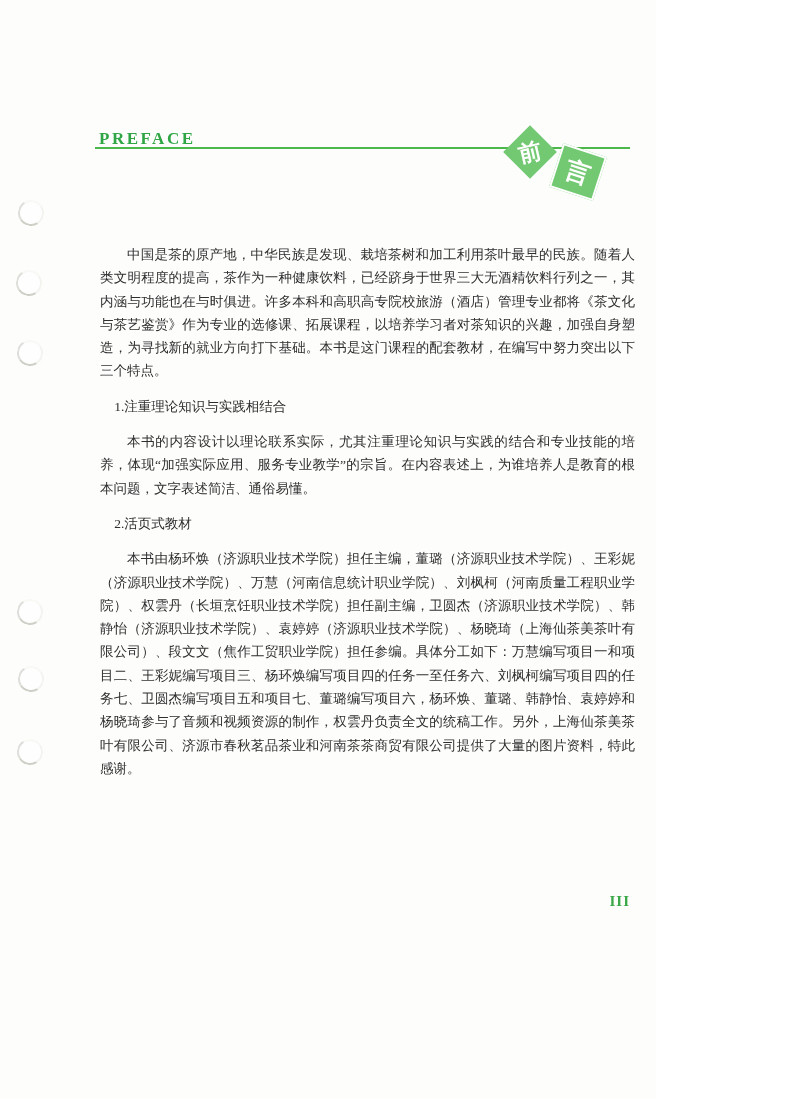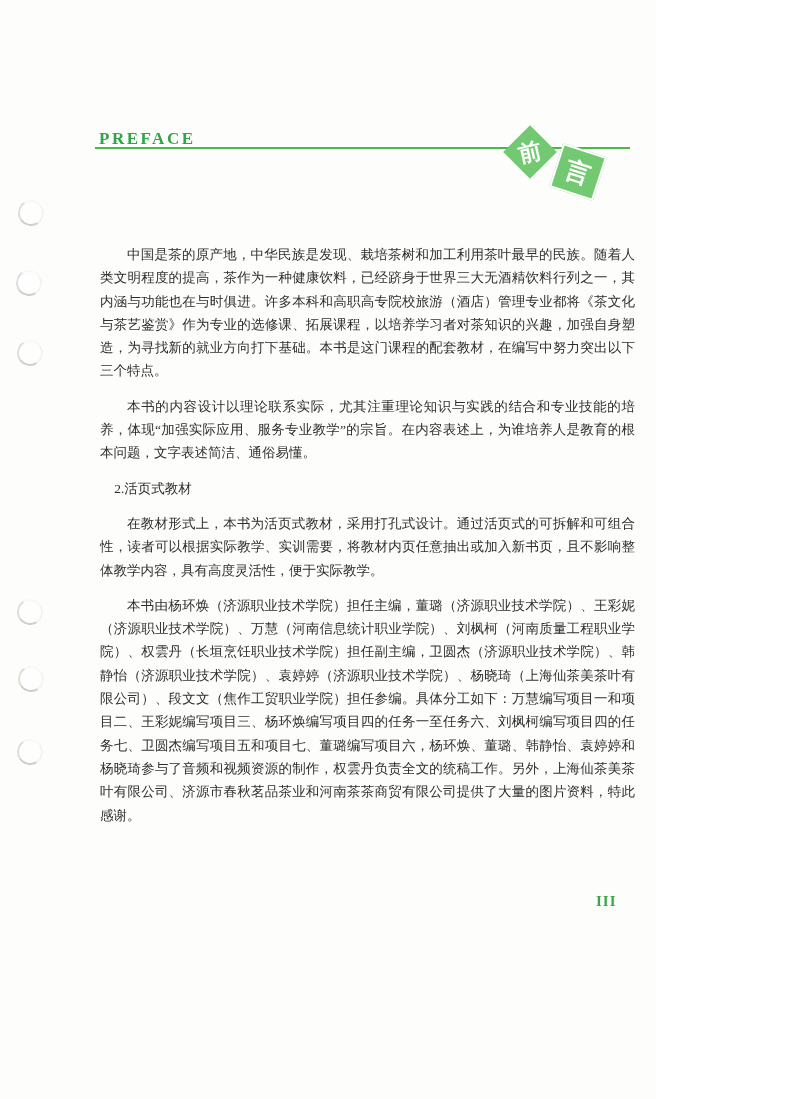--- a/index.html
+++ b/index.html
@@ -62,21 +62,21 @@
     position:absolute;left:88px;top:231px;width:559px;
     font-size:13.5px;line-height:23.3px;color:#2e2e2e;
     text-align:justify;
   }
   .content p{margin:12px;padding:0;}
   .para-body{text-indent:2em;}
   .para-heading{text-indent:1.05em;}
   
   .page-number{
     position:absolute;left:596px;top:893px;width:34px;
-    text-align:left;
+    text-align:right;
     color:#3aa847;font-size:15px;font-weight:bold;letter-spacing:1px;
   }
 </style>
 </head>
 <body>
 
 <div class="page">
 
   <div class="scan-line"></div>
 
@@ -92,21 +92,21 @@
 
   <div class="hole" style="left:18px;top:200px;"></div>
   <div class="hole" style="left:16px;top:270px;"></div>
   <div class="hole" style="left:17px;top:340px;"></div>
   <div class="hole" style="left:17px;top:599px;"></div>
   <div class="hole" style="left:18px;top:666px;"></div>
   <div class="hole" style="left:17px;top:739px;"></div>
 
   <div class="content">
     <p class="para-body">中国是茶的原产地，中华民族是发现、栽培茶树和加工利用茶叶最早的民族。随着人类文明程度的提高，茶作为一种健康饮料，已经跻身于世界三大无酒精饮料行列之一，其内涵与功能也在与时俱进。许多本科和高职高专院校旅游（酒店）管理专业都将《茶文化与茶艺鉴赏》作为专业的选修课、拓展课程，以培养学习者对茶知识的兴趣，加强自身塑造，为寻找新的就业方向打下基础。本书是这门课程的配套教材，在编写中努力突出以下三个特点。</p>
+    <p class="para-heading">1.注重理论知识与实践相结合</p>
     <p class="para-body">本书的内容设计以理论联系实际，尤其注重理论知识与实践的结合和专业技能的培养，体现“加强实际应用、服务专业教学”的宗旨。在内容表述上，为谁培养人是教育的根本问题，文字表述简洁、通俗易懂。</p>
     <p class="para-heading">2.活页式教材</p>
-    <p class="para-body">在教材形式上，本书为活页式教材，采用打孔式设计。通过活页式的可拆解和可组合性，读者可以根据实际教学、实训需要，将教材内页任意抽出或加入新书页，且不影响整体教学内容，具有高度灵活性，便于实际教学。</p>
     <p class="para-body">本书由杨环焕（济源职业技术学院）担任主编，董璐（济源职业技术学院）、王彩妮（济源职业技术学院）、万慧（河南信息统计职业学院）、刘枫柯（河南质量工程职业学院）、权雲丹（长垣烹饪职业技术学院）担任副主编，卫圆杰（济源职业技术学院）、韩静怡（济源职业技术学院）、袁婷婷（济源职业技术学院）、杨晓琦（上海仙茶美茶叶有限公司）、段文文（焦作工贸职业学院）担任参编。具体分工如下：万慧编写项目一和项目二、王彩妮编写项目三、杨环焕编写项目四的任务一至任务六、刘枫柯编写项目四的任务七、卫圆杰编写项目五和项目七、董璐编写项目六，杨环焕、董璐、韩静怡、袁婷婷和杨晓琦参与了音频和视频资源的制作，权雲丹负责全文的统稿工作。另外，上海仙茶美茶叶有限公司、济源市春秋茗品茶业和河南茶茶商贸有限公司提供了大量的图片资料，特此感谢。</p>
   </div>
 
   <div class="page-number">III</div>
 
 </div>
 
 </body></html>

